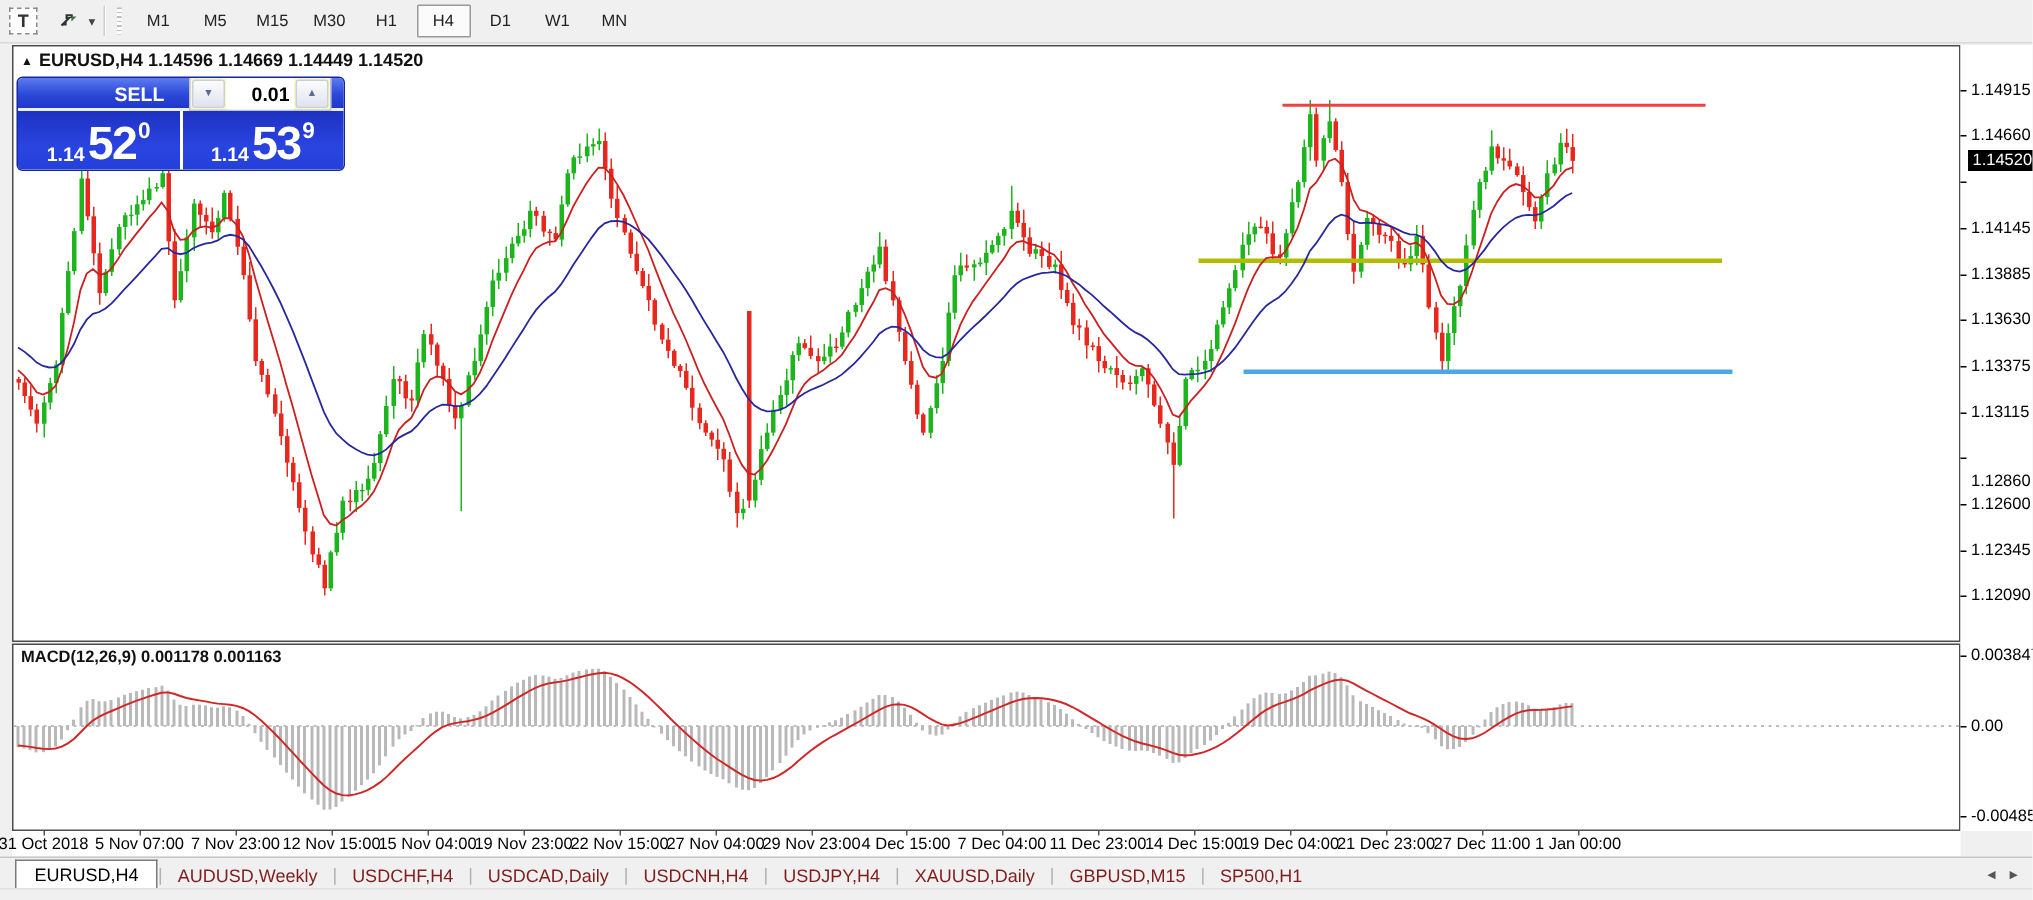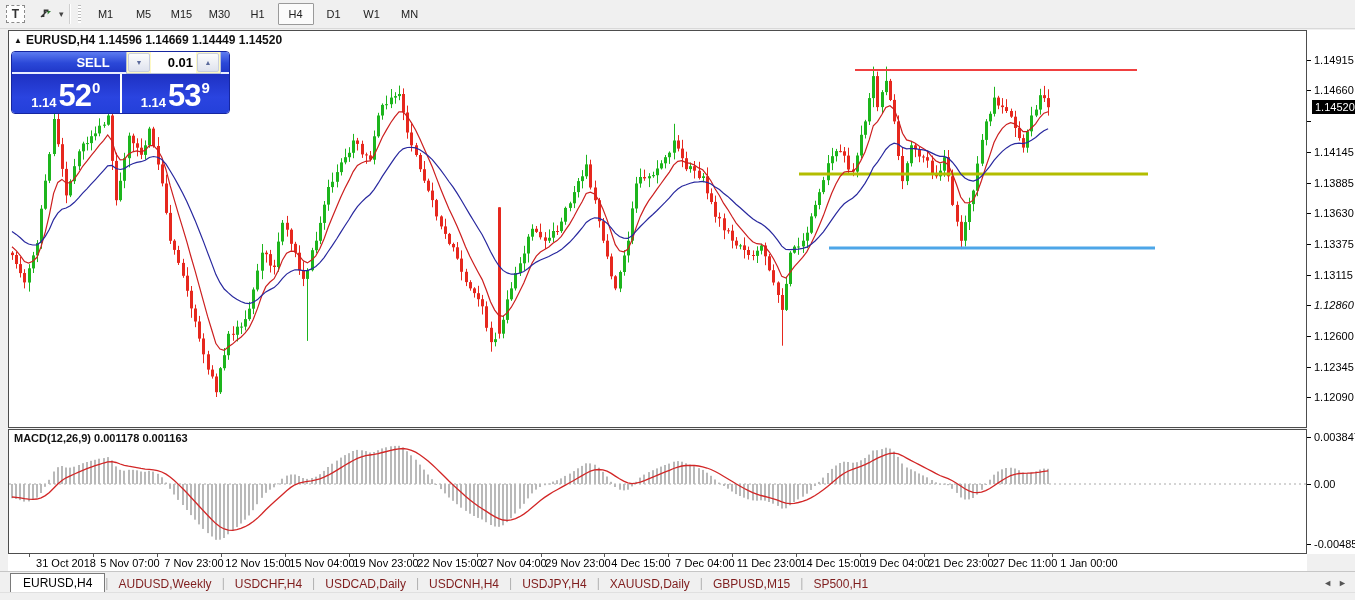--- a/index.html
+++ b/index.html
@@ -22,21 +22,21 @@
   #plot-macd{position:absolute;left:8px;top:429px;width:1297px;height:123px;background:#fff;border:1px solid #4d4d4d;}
   #axis-right{position:absolute;left:1307px;top:30px;width:48px;height:524px;background:#fff;}
   #time-axis{position:absolute;left:8px;top:554px;width:1299px;height:17px;background:#fff;}
   #ohlc-title{position:absolute;left:14px;top:33px;font-size:12px;font-weight:700;color:#111;z-index:5;}
   #ohlc-title .tri{font-size:8px;margin-right:4px;vertical-align:1px;}
   #macd-title{position:absolute;left:14px;top:432px;font-size:11px;font-weight:700;color:#111;z-index:5;}
   .axis-lbl{position:absolute;left:7px;font-size:11px;color:#000;white-space:nowrap;line-height:14px;}
   .axis-tick{position:absolute;left:0;width:4px;height:1px;background:#000;}
   .axis-cur{position:absolute;left:5px;background:#000;color:#fff;font-size:11px;line-height:14px;
             padding:0 3px;z-index:6;}
-  .time-lbl{position:absolute;top:3px;font-size:11px;color:#000;white-space:nowrap;transform:translateX(-50%);margin-left:37px;}
+  .time-lbl{position:absolute;top:3px;font-size:11px;color:#000;white-space:nowrap;transform:translateX(-50%);}
   .time-tick{position:absolute;top:0;width:1px;height:3px;background:#555;}
   
   #trade-panel{position:absolute;left:11px;top:51px;width:217px;height:61px;z-index:10;
                border-radius:4px;overflow:hidden;border:1px solid #1626a0;background:#fff;}
   .tp-row1{display:flex;height:22px;}
   .tp-btn{flex:0 0 66px;background:linear-gradient(180deg,#5d7bf0 0%,#2b48d8 55%,#2038c9 100%);
           color:#fff;font-size:13px;font-weight:700;display:flex;align-items:center;justify-content:center;
           border-bottom:2px solid #e8edff;cursor:pointer;padding-left:48px;}
   .tp-btn.buy{flex:1;}
   .tp-vol{flex:0 0 85px;display:flex;align-items:stretch;background:#fef9c3;border:1px solid #b9c2d8;border-top:none;}
@@ -912,21 +912,21 @@
     <div class="axis-lbl" style="top: 114.853px;">1.14145</div>
     <div class="axis-tick" style="top: 152.869px;"></div>
     <div class="axis-lbl" style="top: 145.869px;">1.13885</div>
     <div class="axis-tick" style="top: 183.288px;"></div>
     <div class="axis-lbl" style="top: 176.288px;">1.13630</div>
     <div class="axis-tick" style="top: 213.707px;"></div>
     <div class="axis-lbl" style="top: 206.707px;">1.13375</div>
     <div class="axis-tick" style="top: 244.722px;"></div>
     <div class="axis-lbl" style="top: 237.722px;">1.13115</div>
     <div class="axis-tick" style="top: 275.141px;"></div>
-    <div class="axis-lbl" style="top: 268px; font-style: italic;">1.12860</div>
+    <div class="axis-lbl" style="top: 284px;">1.12860</div>
     <div class="axis-tick" style="top: 306.156px;"></div>
     <div class="axis-lbl" style="top: 299.156px;">1.12600</div>
     <div class="axis-tick" style="top: 336.575px;"></div>
     <div class="axis-lbl" style="top: 329.575px;">1.12345</div>
     <div class="axis-tick" style="top: 366.994px;"></div>
     <div class="axis-lbl" style="top: 359.994px;">1.12090</div>
     <div class="axis-cur" style="top: 70.1195px;">1.14520</div>
     <div class="axis-tick" style="top: 407px;"></div>
     <div class="axis-lbl" style="top: 400px;">0.003847</div>
     <div class="axis-tick" style="top: 454px;"></div>

